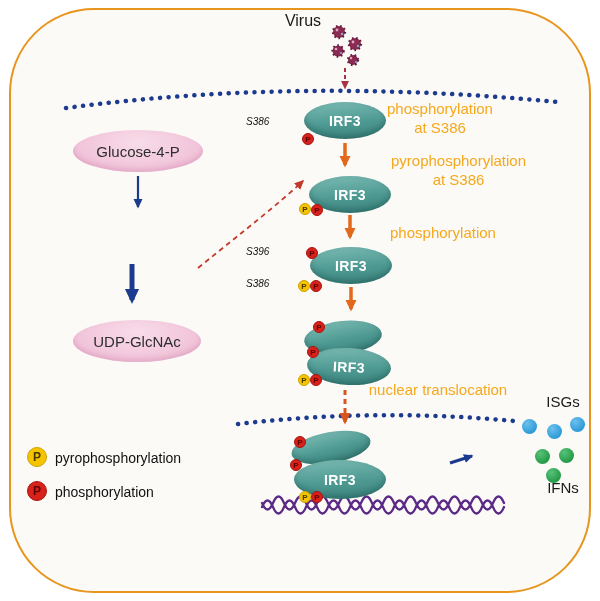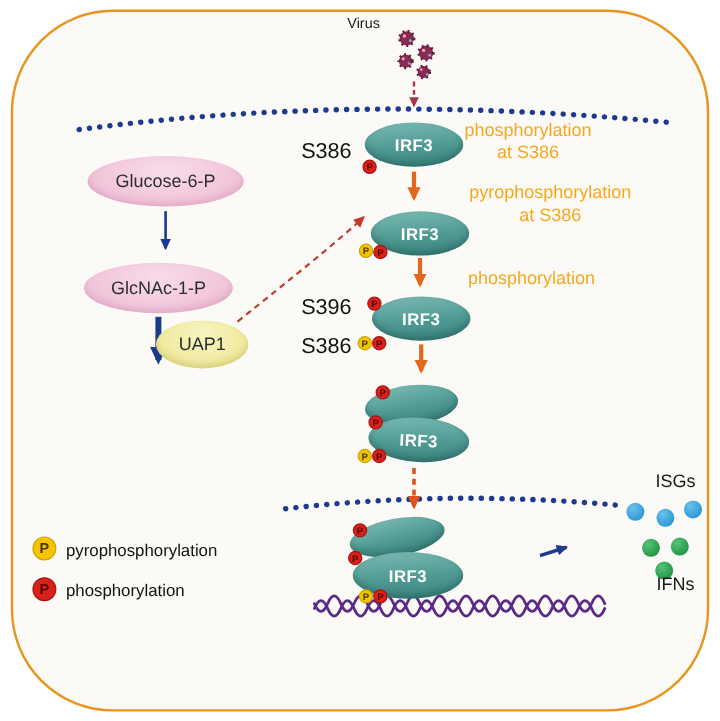--- a/index.html
+++ b/index.html
@@ -19,21 +19,21 @@
           box-shadow: inset 0 -3px 6px rgba(0,40,40,.28); }
   .cbp  { background:linear-gradient(175deg,#ef9aac 0%, #e5798f 60%, #d9647e 100%);
           color:#3a1f28; font-weight:bold; font-size:14px;
           box-shadow: inset 0 -3px 6px rgba(120,30,60,.25); }
   .badge { position:absolute; width:12px; height:12px; border-radius:50%; font-size:8px;
            font-weight:bold; display:flex; align-items:center; justify-content:center; z-index:5; }
   .badge.y { background:#F4C400; color:#4a3800; border:1px solid #cfa300; }
   .badge.r { background:#D8211A; color:#5c0400; border:1px solid #a81410; }
   .txt { position:absolute; color:#1a1a1a; }
   .ann { position:absolute; color:#F6A81C; font-size:15px; line-height:19px; text-align:center; }
-  .site { position:absolute; font-size:18px; color:#111; text-align:center; width:52px; }
+  .site { position:absolute; font-size:10px; color:#111; width:52px;font-style:italic; }
   .dot { position:absolute; border-radius:50%; width:15px; height:15px; }
   .dot.b { background:radial-gradient(circle at 35% 30%, #6cc0ec, #2E9BD8 70%); }
   .dot.g { background:radial-gradient(circle at 35% 30%, #57c278, #259A48 70%); }
   .legend-label { position:absolute; font-size:14px; color:#111; }
   .legend-badge { position:absolute; width:20px; height:20px; border-radius:50%; font-size:12px;
            font-weight:bold; display:flex; align-items:center; justify-content:center; }
 </style>
 </head>
 <body>
 
@@ -92,44 +92,44 @@
     <line x1="351" y1="287" x2="351" y2="309" stroke="#E2691B" stroke-width="3.5" marker-end="url(#mOrange)"></line>
     <line x1="345" y1="390" x2="345" y2="422" stroke="#D9541E" stroke-width="3" stroke-dasharray="5 4" marker-end="url(#mOrangeD)"></line>
     <line x1="450" y1="463" x2="472" y2="456" stroke="#1C3A8E" stroke-width="3" marker-end="url(#mNavy)"></line>
 
     <g>
       <path fill="none" stroke="#5B2A87" stroke-width="2.3" stroke-linecap="round" d="M262 507 q5.5 -13 11 0 q5.5 13 11 0 q5.5 -13 11 0 q5.5 13 11 0 q5.5 -13 11 0 q5.5 13 11 0 q5.5 -13 11 0 q5.5 13 11 0 q5.5 -13 11 0 q5.5 13 11 0 q5.5 -13 11 0 q5.5 13 11 0 q5.5 -13 11 0 q5.5 13 11 0 q5.5 -13 11 0 q5.5 13 11 0 q5.5 -13 11 0 q5.5 13 11 0 q5.5 -13 11 0 q5.5 13 11 0 q5.5 -13 11 0 q5.5 13 11 0"></path>
       <path fill="none" stroke="#5B2A87" stroke-width="2.3" stroke-linecap="round" d="M262 503 q5.5 13 11 0 q5.5 -13 11 0 q5.5 13 11 0 q5.5 -13 11 0 q5.5 13 11 0 q5.5 -13 11 0 q5.5 13 11 0 q5.5 -13 11 0 q5.5 13 11 0 q5.5 -13 11 0 q5.5 13 11 0 q5.5 -13 11 0 q5.5 13 11 0 q5.5 -13 11 0 q5.5 13 11 0 q5.5 -13 11 0 q5.5 13 11 0 q5.5 -13 11 0 q5.5 13 11 0 q5.5 -13 11 0 q5.5 13 11 0 q5.5 -13 11 0"></path>
     </g>
   </svg>
 
-  <div class="txt" style="left:279px;top:12px;width:48px;text-align:center;font-size:12px;">Virus</div>
+  <div class="txt" style="left:279px;top:12px;width:48px;text-align:center;font-size:16px;">Virus</div>
 
-  <div class="node pink" style="left:73px;top:130px;width:130px;height:42px;">Glucose-6-P</div>
-  <div class="node pink" style="left:70px;top:219px;width:124px;height:42px;">GlcNAc-1-P</div>
-  <div class="node yellow" style="left:130px;top:267px;width:77px;height:40px;">UAP1</div>
+  <div class="node pink" style="left:73px;top:130px;width:130px;height:42px;">Glucose-4-P</div>
+  <div class="node pink" style="left:73px;top:320px;width:128px;height:42px;">UDP-GlcNAc</div>
 
   <div class="node teal" style="left:304px;top:102px;width:82px;height:37px;">IRF3</div>
   <div class="node teal" style="left:309px;top:176px;width:82px;height:37px;">IRF3</div>
   <div class="node teal" style="left:310px;top:247px;width:82px;height:37px;">IRF3</div>
   <div class="node teal" style="left:304px;top:321px;width:78px;height:33px;transform:rotate(-6deg);"></div>
   <div class="node teal" style="left:307px;top:348px;width:84px;height:37px;transform:rotate(3deg);">IRF3</div>
 
   <div class="node teal" style="left:291px;top:432px;width:80px;height:31px;transform:rotate(-10deg);"></div>
   <div class="node teal" style="left:294px;top:460px;width:92px;height:39px;">IRF3</div>
 
   <div class="site" style="left:246px;top:116px;">S386</div>
   <div class="site" style="left:246px;top:246px;">S396</div>
   <div class="site" style="left:246px;top:278px;">S386</div>
 
   <div class="ann" style="left:375px;top:99px;width:130px;">phosphorylation</div>
   <div class="ann" style="left:375px;top:118px;width:130px;">at S386</div>
   <div class="ann" style="left:376px;top:151px;width:165px;">pyrophosphorylation</div>
   <div class="ann" style="left:376px;top:170px;width:165px;">at S386</div>
   <div class="ann" style="left:377px;top:223px;width:132px;">phosphorylation</div>
+  <div class="ann" style="left:362px;top:380px;width:152px;">nuclear translocation</div>
 
   <div class="badge r" style="left:302px;top:133px;">P</div>
   <div class="badge y" style="left:299px;top:203px;">P</div>
   <div class="badge r" style="left:311px;top:204px;">P</div>
   <div class="badge r" style="left:306px;top:247px;">P</div>
   <div class="badge y" style="left:298px;top:280px;">P</div>
   <div class="badge r" style="left:310px;top:280px;">P</div>
   <div class="badge r" style="left:313px;top:321px;">P</div>
   <div class="badge r" style="left:307px;top:346px;">P</div>
   <div class="badge y" style="left:298px;top:374px;">P</div>

